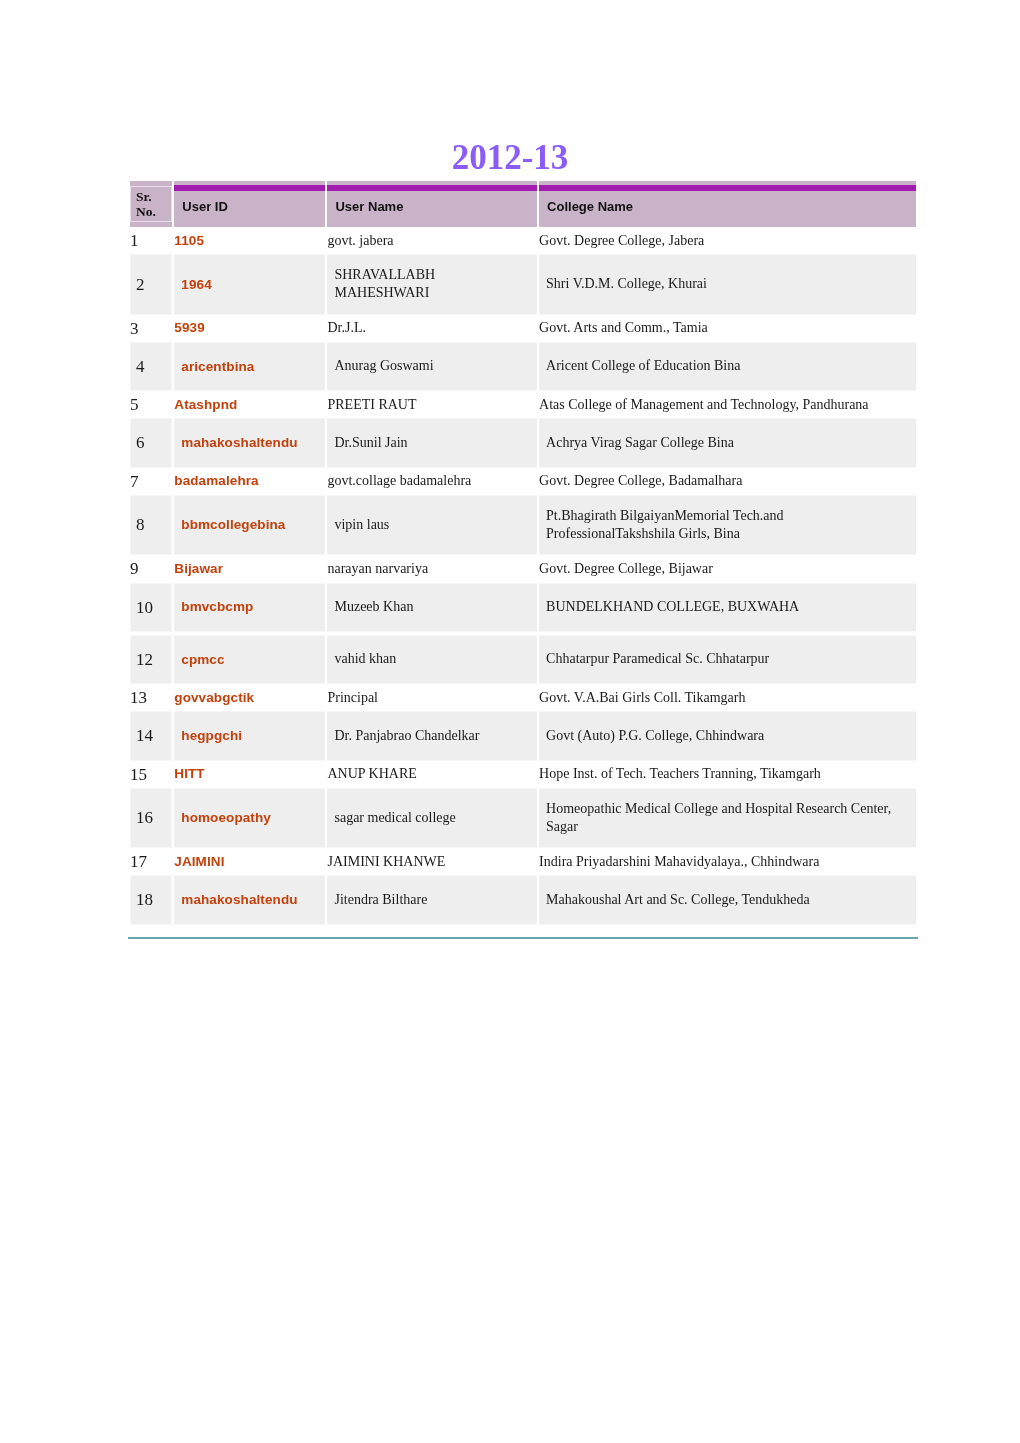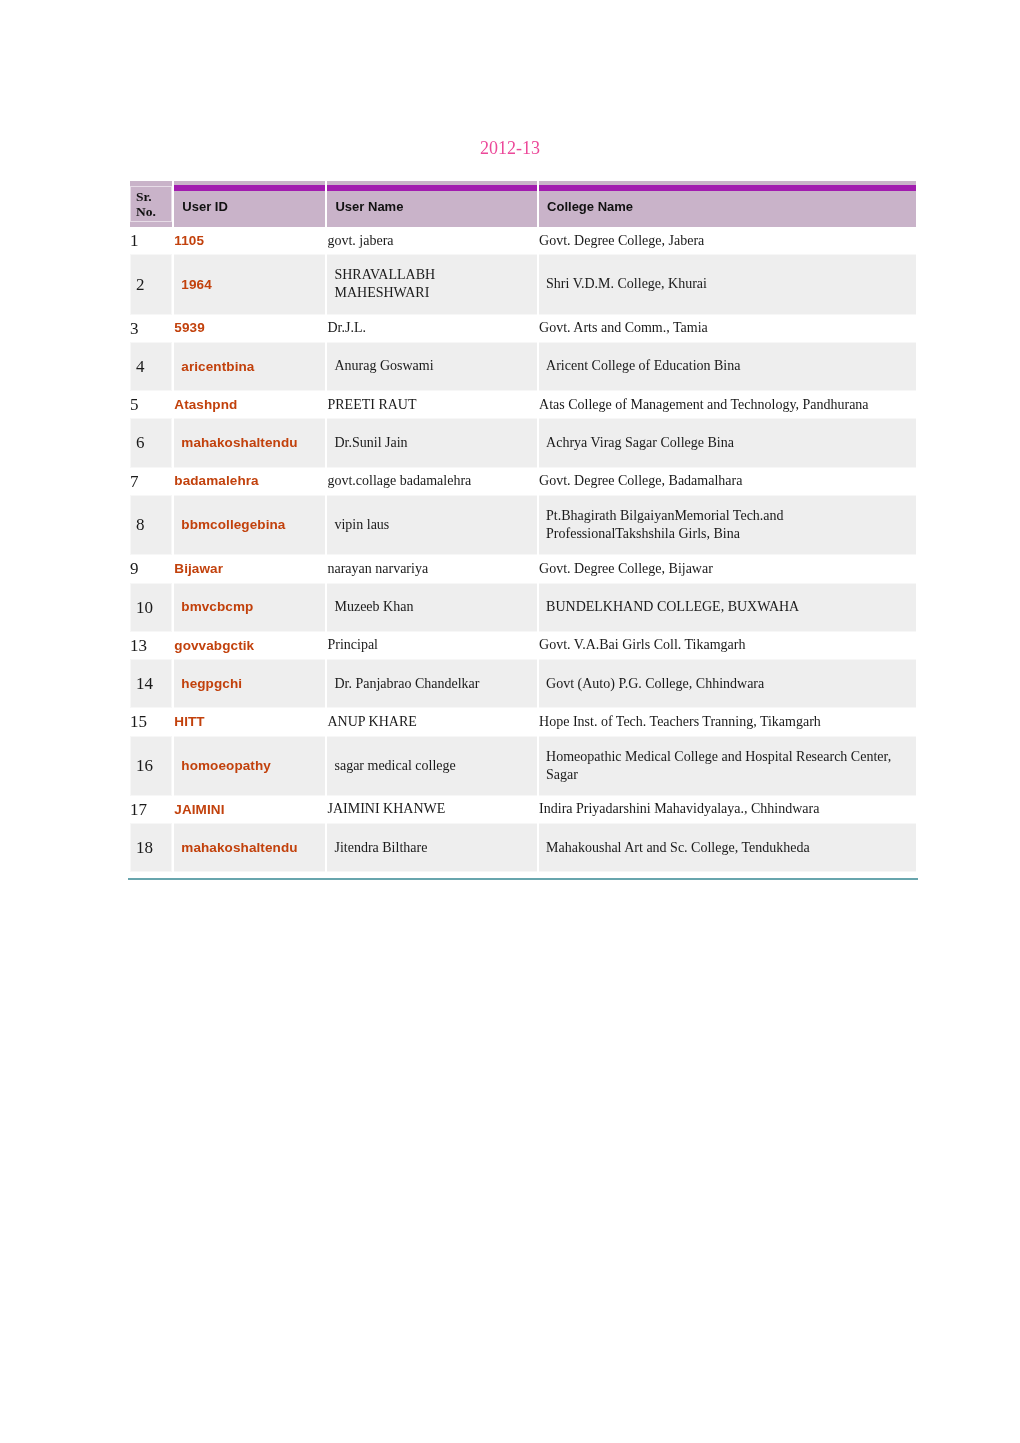--- a/index.html
+++ b/index.html
@@ -19,32 +19,32 @@
     height: 1443px;
     box-sizing: border-box;
   }
   .doc-title {
     position: absolute;
     left: 0;
     top: 138px;
     width: 1020px;
     text-align: center;
     font-family: "Liberation Serif", "DejaVu Serif", serif;
-    font-weight: normal;
-    font-size: 18px;
-    color: #ec4899;
+    font-weight: bold;
+    font-size: 35px;
+    color: #8b5cf6;
     letter-spacing: 0px;
   }
   .table-wrap {
     position: absolute;
     left: 128px;
     top: 178px;
     width: 790px;
     border-bottom: 2px solid #68a5ad;
-    padding-bottom: 3px;
+    padding-bottom: 9px;
   }
   table.data-table {
     width: 790px;
     border-collapse: separate;
     border-spacing: 2px 3px;
     margin: 0;
     table-layout: fixed;
   }
   table.data-table th,
   table.data-table td {
@@ -230,20 +230,26 @@
             <td class="uid-cell">Bijawar</td>
             <td class="uname-cell">narayan narvariya</td>
             <td class="cname-cell">Govt. Degree College, Bijawar</td>
           </tr>
           <tr class="alt">
             <td class="sr-cell">10</td>
             <td class="uid-cell">bmvcbcmp</td>
             <td class="uname-cell">Muzeeb Khan</td>
             <td class="cname-cell">BUNDELKHAND COLLEGE, BUXWAHA</td>
           </tr>
+          <tr class="alt">
+            <td class="sr-cell">12</td>
+            <td class="uid-cell">cpmcc</td>
+            <td class="uname-cell">vahid khan</td>
+            <td class="cname-cell">Chhatarpur Paramedical Sc. Chhatarpur</td>
+          </tr>
           <tr>
             <td class="sr-cell">13</td>
             <td class="uid-cell">govvabgctik</td>
             <td class="uname-cell">Principal</td>
             <td class="cname-cell">Govt. V.A.Bai Girls Coll. Tikamgarh</td>
           </tr>
           <tr class="alt">
             <td class="sr-cell">14</td>
             <td class="uid-cell">hegpgchi</td>
             <td class="uname-cell">Dr. Panjabrao Chandelkar</td>

